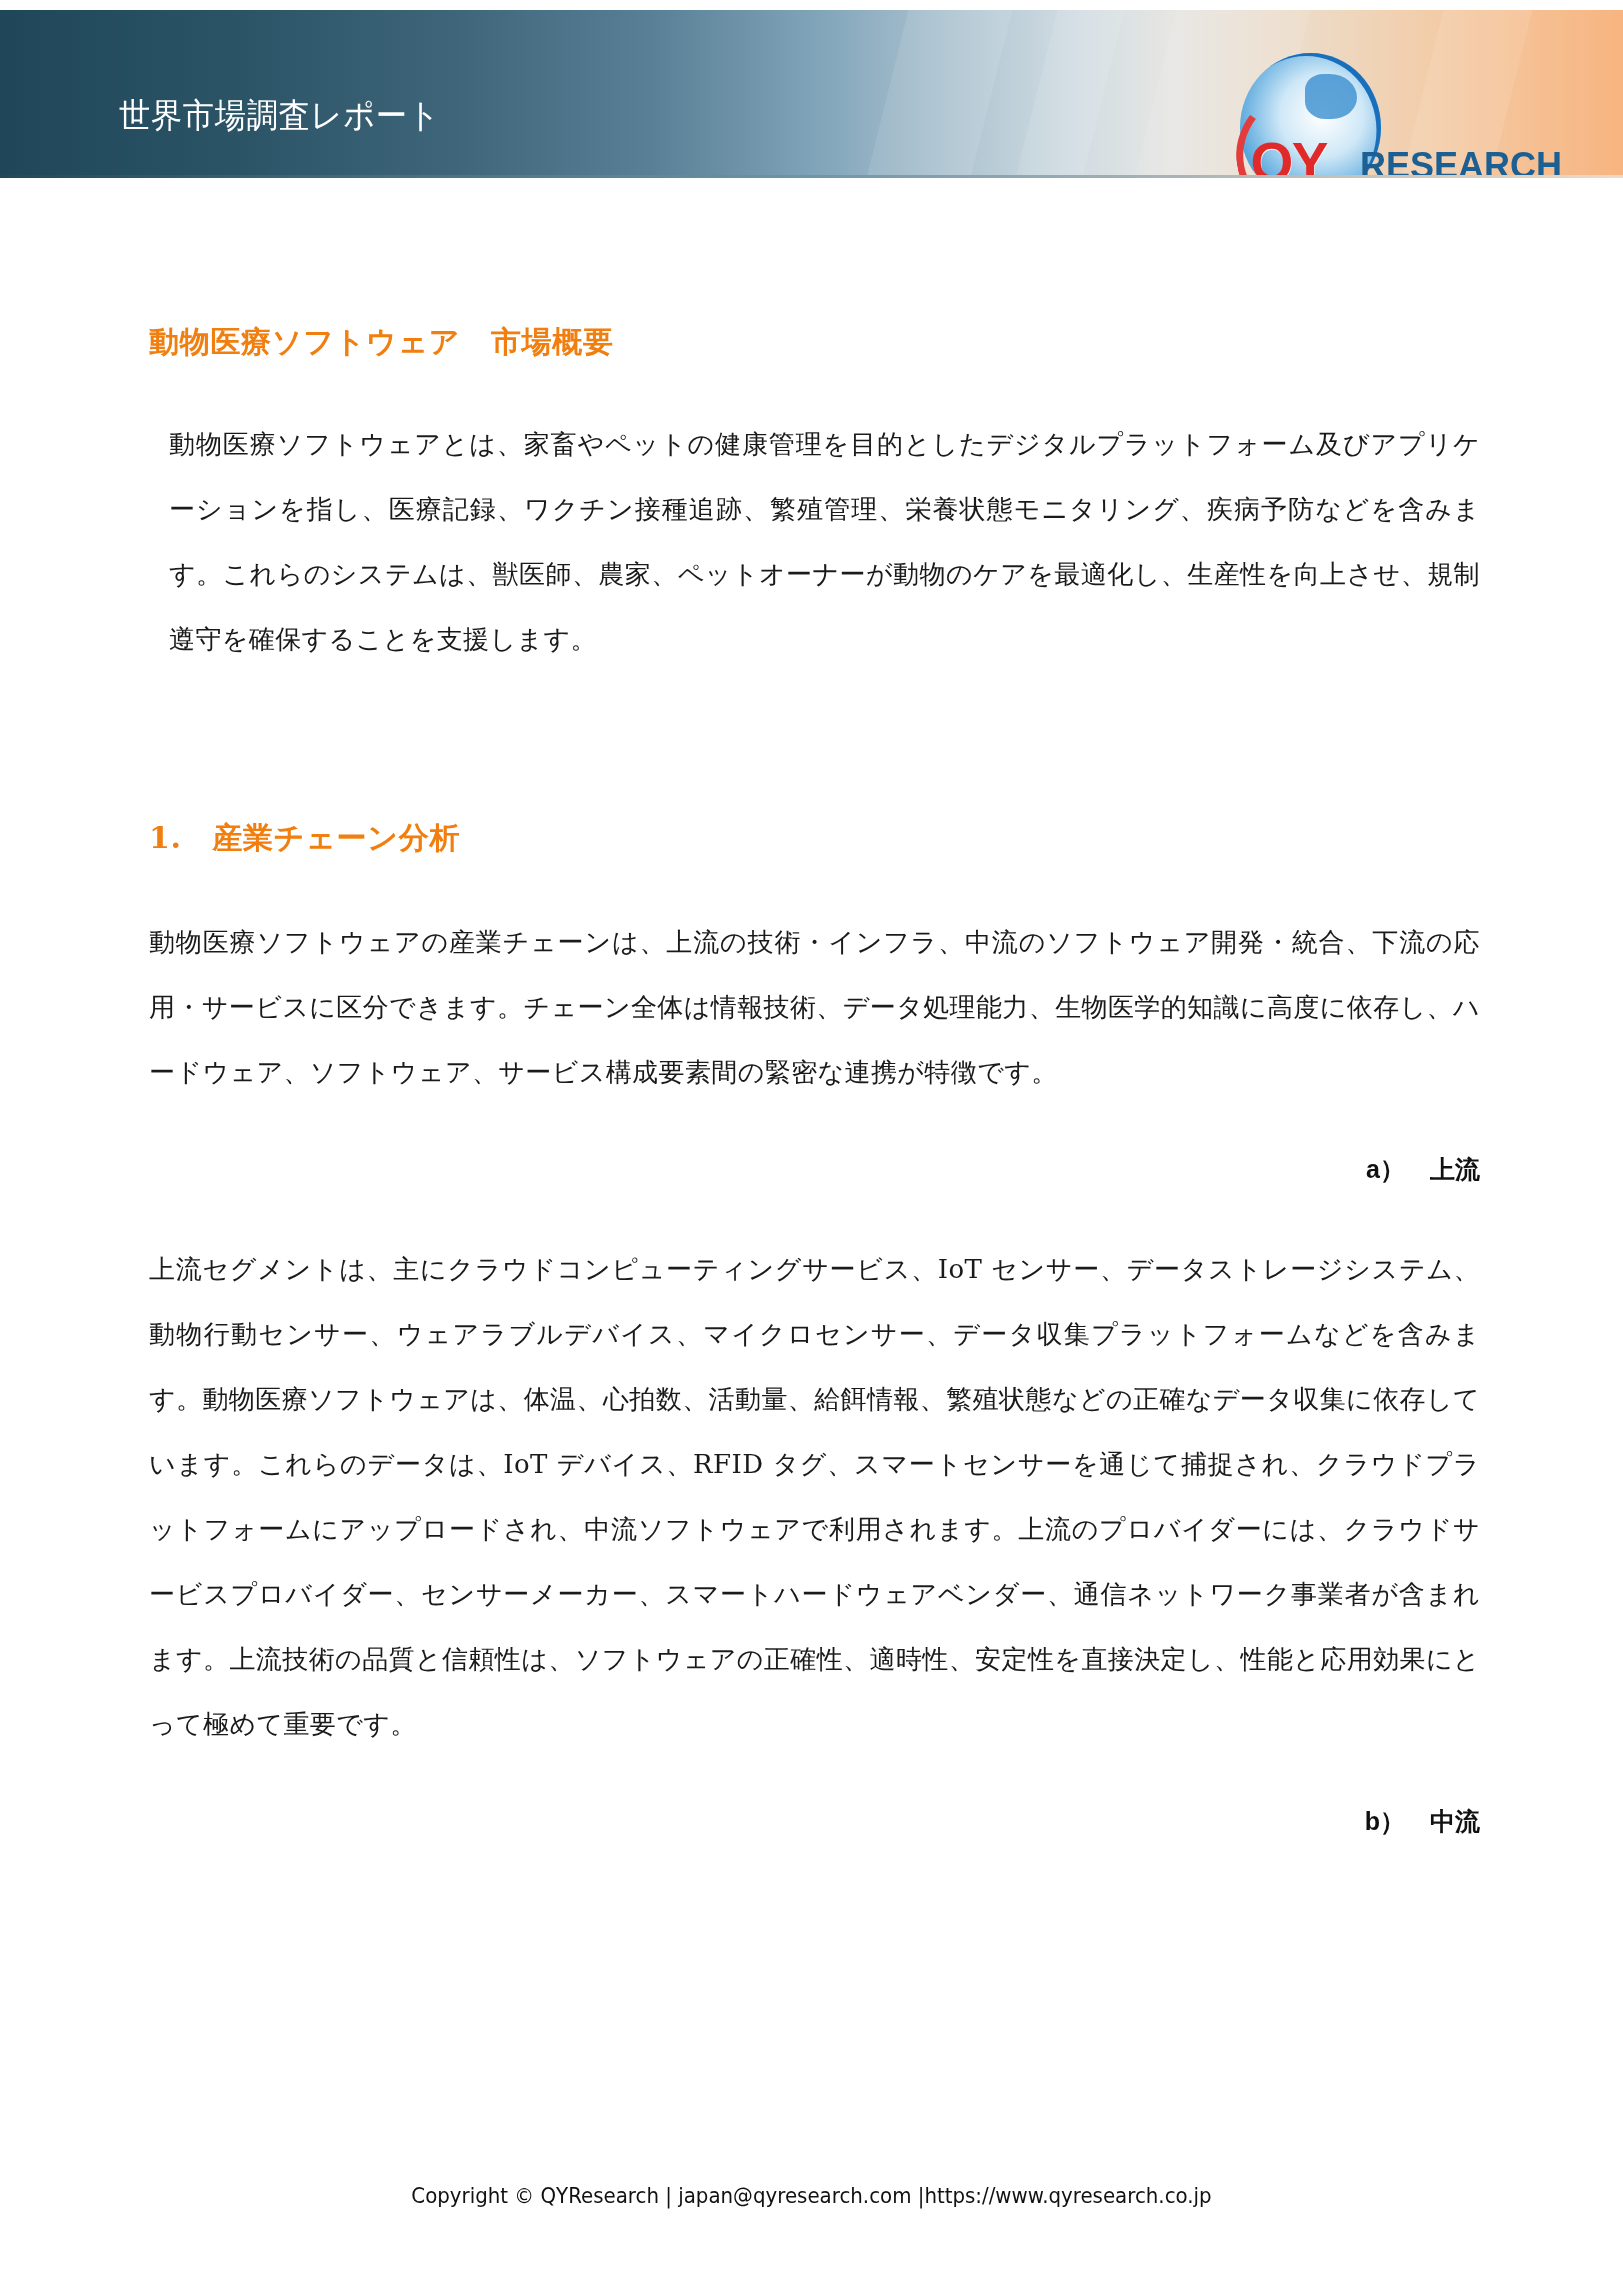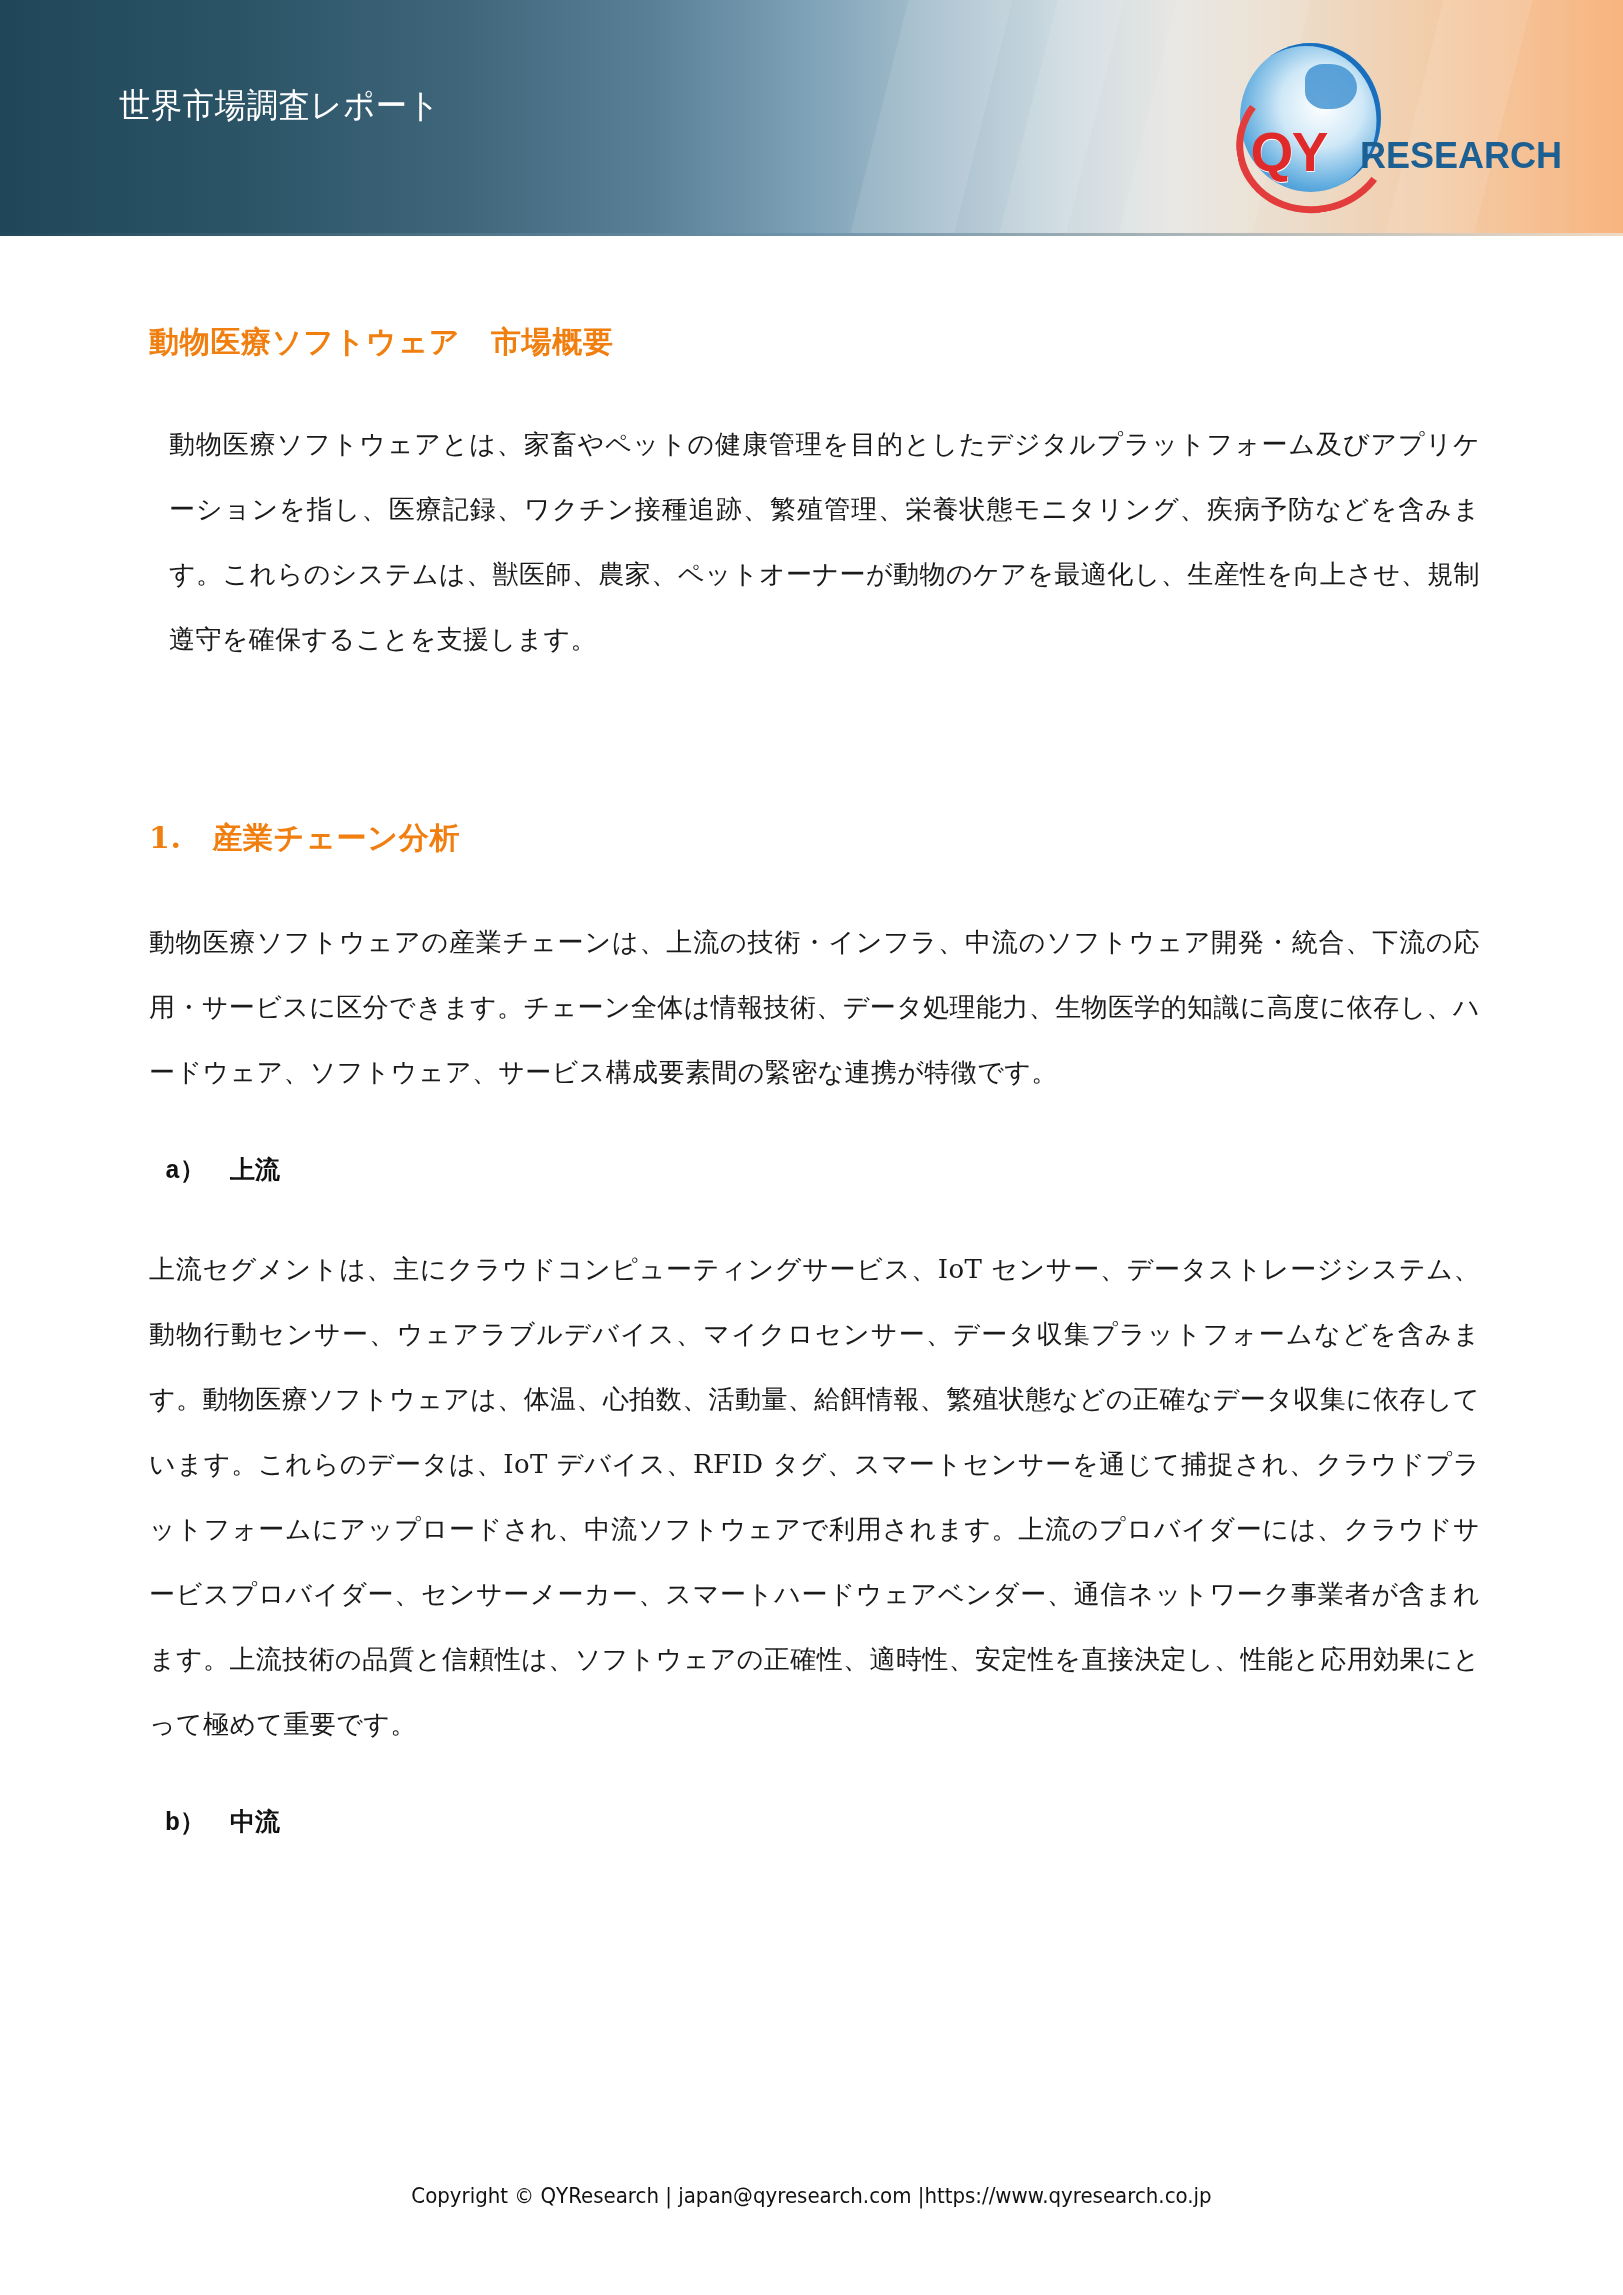--- a/index.html
+++ b/index.html
@@ -7,22 +7,22 @@
       width: 1623px;
       height: 2295px;
       position: relative;
       background: #ffffff;
       overflow: hidden;
       font-family: "DejaVu Serif", "Liberation Serif", serif;
       color: #222222;
     }
     .header {
       position: absolute;
-      left: 0; top: 0;
-      width: 1623px; height: 236px;
+      left: 0; top: 10px;
+      width: 1623px; height: 168px;
       background: linear-gradient(90deg,
         #1f4659 0%, #2c5467 15%, #3e6579 28%, #587f96 40%, #7fa3b8 50%,
         #a9c1cf 58%, #d0dce2 66%, #e6e6e3 72%, #ecdcc9 80%, #f4c9a2 90%, #f7b47f 100%);
       overflow: hidden;
     }
     .header .stripe {
       position: absolute;
       top: -30px;
       height: 312px;
       background: rgba(255,255,255,0.10);
@@ -103,25 +103,26 @@
     }
     .para {
       font-size: 26px;
       line-height: 65px;
       margin: 0;
       text-align: justify;
       letter-spacing: 0.4px;
       color: #1a1a1a;
     }
     .h-black {
-      font-family: Liberation Mono, monospace;
+      font-family: Liberation Sans, sans-serif;
       font-weight: bold;
       font-size: 25px;
       color: #111111;
-      margin: 16px;
+      margin: 0;
+      text-align: right;
     }
     .footer {
       position: absolute;
       left: 0; width: 1623px;
       top: 2183px;
       text-align: center;
       font-family: "DejaVu Sans", sans-serif;
       font-size: 22px;
       color: #111111;
       transform: scaleX(0.9);

